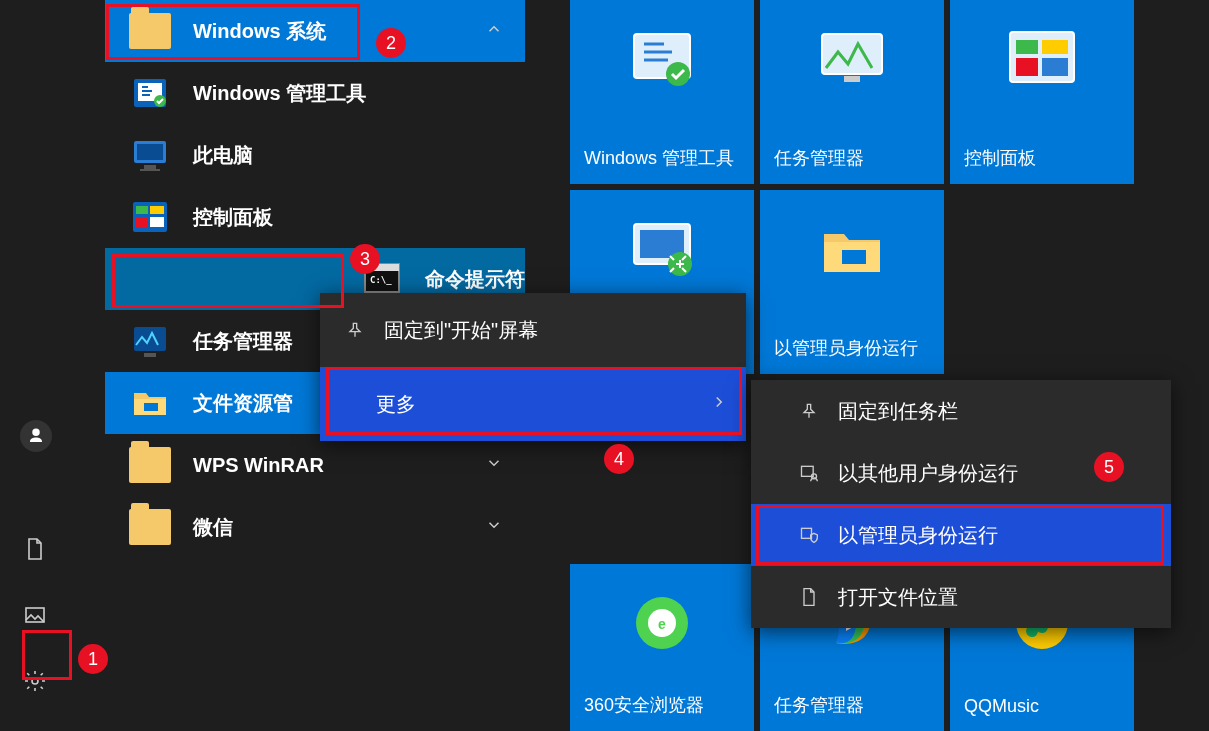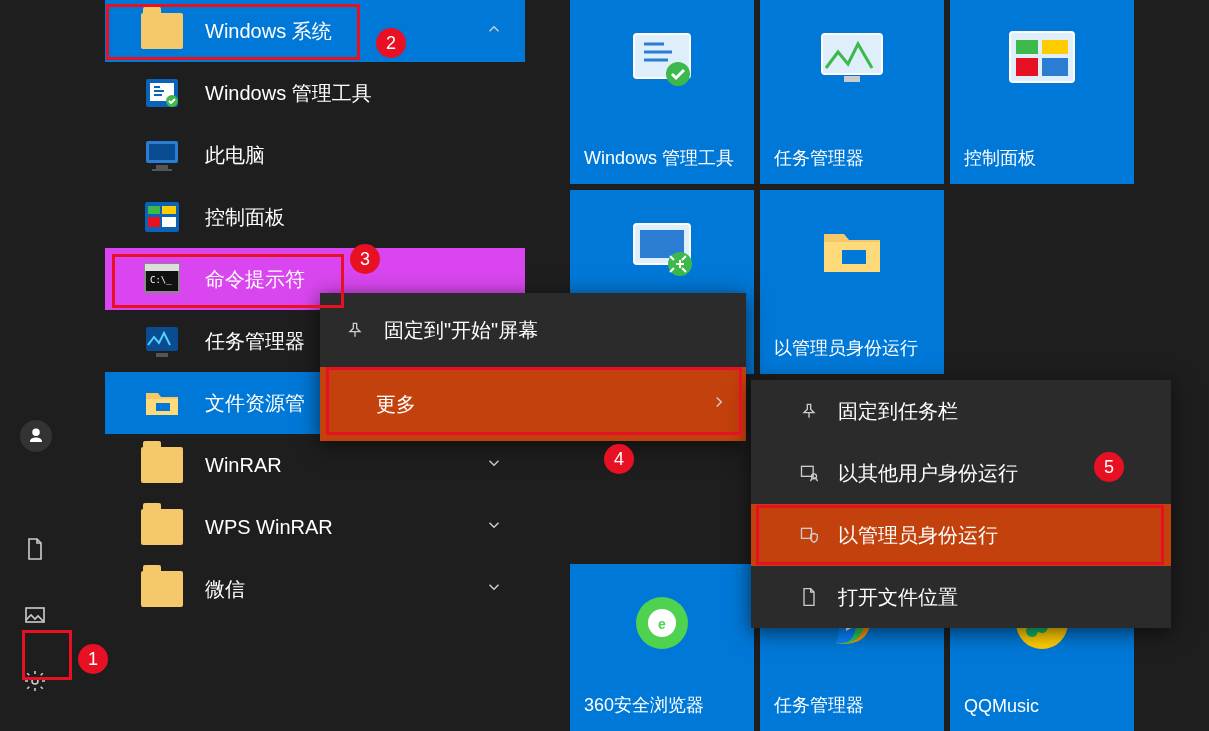--- a/index.html
+++ b/index.html
@@ -50,24 +50,25 @@
   .applist {
     position:absolute;
     top:0; left:105px;
     width:420px;
   }
   .app-row {
     height:62px;
     display:flex;
     align-items:center;
     gap:22px;
-    padding-left:36px;
+    padding-left:24px;
     font-size:20px;
     cursor:pointer;
     position:relative;
+    font-weight:bold;
   }
   .app-row .chevron {
     position:absolute;
     right:22px;
     color:#ccc;
   }
   .app-icon {
     width:42px;height:42px;
     display:flex;align-items:center;justify-content:center;
   }
@@ -122,21 +123,21 @@
   }
   .ctx-item{
     height:74px;
     display:flex;align-items:center;
     padding-left:24px;
     gap:18px;
     font-size:20px;
     cursor:pointer;
   }
   .ctx-item.sub{padding-left:56px;}
-  .ctx-item.hover{background:#c2410c;position:relative;}
+  .ctx-item.hover{background:#1d4ed8;position:relative;}
   .ctx-item .arrow{position:absolute;right:18px;color:#ccc;}
   .ctx-icon{width:22px;height:22px;display:flex;align-items:center;justify-content:center;}
 
   
   .ctxmenu2{
     position:absolute;
     top:380px;left:751px;
     width:420px;
     background:#2b2b2b;
     box-shadow:0 4px 20px rgba(0,0,0,.6);
@@ -148,21 +149,21 @@
   .ann-box{position:absolute;border:3px solid #e81123;z-index:100;pointer-events:none;}
   .ann-circle{
     position:absolute;width:30px;height:30px;border-radius:50%;
     background:#e81123;color:#fff;font-size:18px;
     display:flex;align-items:center;justify-content:center;
     z-index:101;pointer-events:none;font-weight:500;
   }
 
   
   .hl-blue{background:#0078d7;}
-  .hl-dark{background:#d946ef;}
+  .hl-dark{background:#0369a1;justify-content:flex-end;}
 
   .chev svg{width:18px;height:18px;}
 </style>
 </head>
 <body>
 
 <div class="rail">
   <div class="user-avatar">
     <svg viewBox="0 0 24 24">
         <path fill="currentColor" d="M12 12a5 5 0 1 0-5-5 5 5 0 0 0 5 5Zm0 2c-4 0-8 2-8 5v1h16v-1c0-3-4-5-8-5Z"></path>
@@ -255,29 +256,20 @@
   </div>
   <div class="app-row hl-blue">
     <div class="app-icon">
         <svg width="40" height="40" viewBox="0 0 40 40">
           <path d="M4 10h12l3 4h17v18H4z" fill="#f5c869"></path>
           <rect x="4" y="16" width="32" height="16" fill="#ffda7a"></rect>
           <rect x="14" y="20" width="14" height="8" fill="#0078d7"></rect>
         </svg>
       </div>
     <span>文件资源管</span>
-  </div>
-  <div class="app-row">
-    <div class="app-icon">
-        <div class="folder-icon"></div>
-      </div>
-    <span>WinRAR</span>
-    <span class="chevron chev"><svg viewBox="0 0 24 24" fill="none" stroke="currentColor" stroke-width="2">
-          <path d="m6 9 6 6 6-6"></path>
-        </svg></span>
   </div>
   <div class="app-row">
     <div class="app-icon">
         <div class="folder-icon"></div>
       </div>
     <span>WPS WinRAR</span>
     <span class="chevron chev"><svg viewBox="0 0 24 24" fill="none" stroke="currentColor" stroke-width="2">
           <path d="m6 9 6 6 6-6"></path>
         </svg></span>
   </div>

